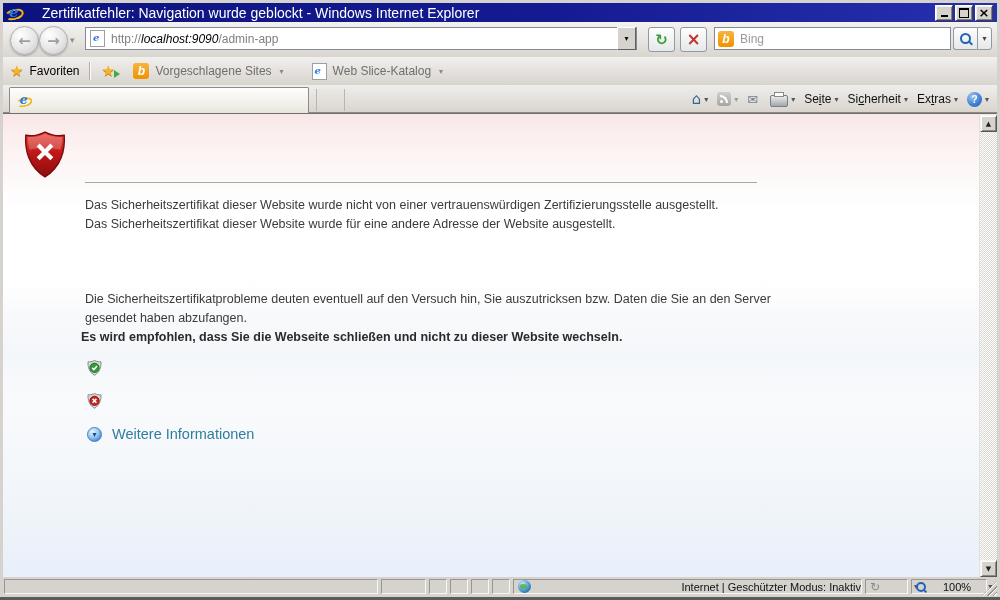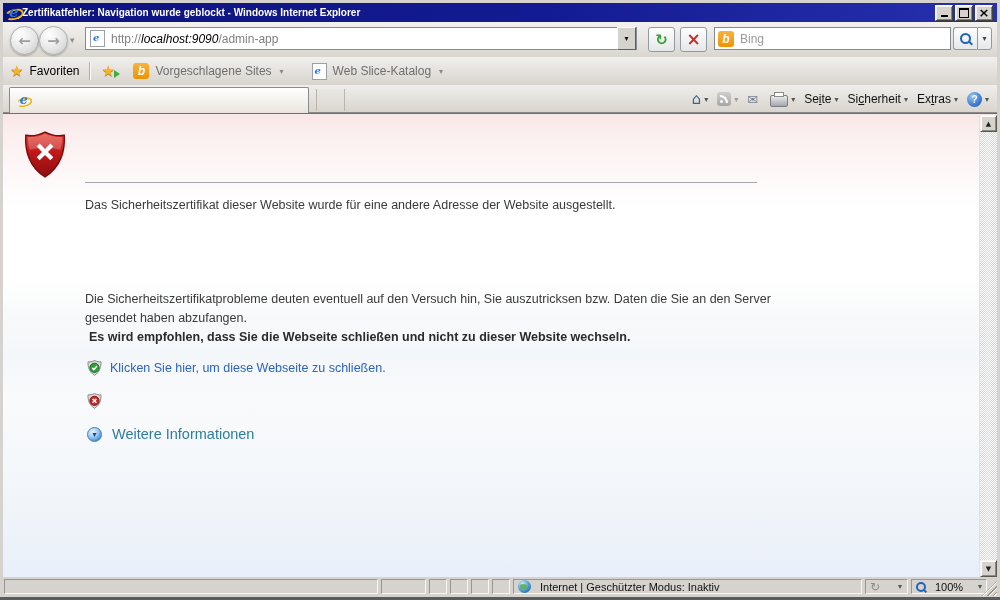--- a/index.html
+++ b/index.html
@@ -10,21 +10,21 @@
     -webkit-font-smoothing:antialiased;
   }
   .g{font-family:"DejaVu Sans",sans-serif;}
 
   
   .titlebar{
     position:absolute;left:3px;top:3px;right:3px;height:19px;
     background:linear-gradient(90deg,#0d137d 0%,#141b92 55%,#2730ae 100%);
     display:flex;align-items:center;padding:0 3px;
   }
-  .title-text{color:#fff;font-weight:bold;font-size:10px;margin-left:0;flex:1;white-space:nowrap;overflow:hidden;}
+  .title-text{color:#fff;font-weight:normal;font-size:14px;margin-left:20px;flex:1;white-space:nowrap;overflow:hidden;}
   .winbtns{display:flex;gap:2px;margin-right:1px;}
   .wbtn{
     width:16px;height:14px;background:#d6d3ce;position:relative;
     border:1px solid;border-color:#ffffff #404040 #404040 #ffffff;
     box-shadow:inset 1px 1px 0 #f4f2ee, inset -1px -1px 0 #84827d;
     display:flex;align-items:center;justify-content:center;
   }
   .min-glyph{width:7px;height:2px;background:#000;margin-top:7px;}
   .max-glyph{width:8px;height:7px;border:1px solid #000;border-top-width:2px;}
   .close-glyph{font-size:13px;line-height:11px;font-weight:bold;color:#000;}
@@ -137,21 +137,21 @@
       #ffffff 36%, #f8f9fb 44%, #f4f7fa 52%, #f9fafc 62%,
       #f5f8fb 74%, #eef3f9 90%, #e9effa 100%);
     font-size:12.5px;color:#3a3a3a;
   }
   .shield-big{position:absolute;left:20px;top:17px;}
   .heading{position:absolute;left:82px;top:28px;font-size:17px;color:#5a6b8e;white-space:nowrap;}
   .rule{position:absolute;left:82px;top:68px;width:672px;height:1px;background:#a6a6ae;}
   .para{position:absolute;left:82px;width:700px;line-height:19px;}
   .p1{top:82px;}
   .p2{top:176px;}
-  .reco{position:absolute;left:86px;top:216px;font-weight:bold;color:#2b2b2b;}
+  .reco{position:absolute;left:78px;top:216px;font-weight:bold;color:#2b2b2b;}
   .linkrow{position:absolute;left:84px;display:flex;align-items:center;gap:8px;}
   .l1{top:246px;} .l2{top:279px;}
   .link-text{color:#2b63c0;}
   .moreinfo{position:absolute;left:84px;top:312px;display:flex;align-items:center;gap:10px;font-size:14.5px;color:#2f7d9e;}
   .chev-circle{
     width:15px;height:15px;border-radius:50%;
     background:radial-gradient(circle at 35% 28%,#e8f3fd,#9cc8ef 45%,#4f93d8 75%,#2a6cc0);
     border:1px solid #3f7fc4;box-sizing:border-box;
     display:flex;align-items:center;justify-content:center;
     font-size:8px;color:#17498e;
@@ -162,21 +162,21 @@
     position:absolute;left:0;width:17px;height:17px;background:#d6d3ce;box-sizing:border-box;
     border:1px solid;border-color:#f6f5f3 #58584f #58584f #f6f5f3;
     box-shadow:inset 1px 1px 0 #ffffff, inset -1px -1px 0 #8e8b85;
     font-size:7px;color:#222;display:flex;align-items:center;justify-content:center;
   }
   .sb-up{top:0;} .sb-down{bottom:0;}
 
   
   .statusbar{position:absolute;left:3px;right:3px;bottom:3px;height:20px;background:#d6d3ce;font-size:11px;color:#111;}
   .pane{position:absolute;top:2px;height:15px;box-sizing:border-box;border:1px solid;border-color:#9a968f #f8f7f5 #f8f7f5 #9a968f;}
-  .pane.zone{display:flex;align-items:center;gap:9px;padding-left:4px;}
+  .pane.zone{display:flex;align-items:center;gap:17px;padding-left:4px;justify-content:space-between;}
   .globe{width:13px;height:13px;border-radius:50%;background:radial-gradient(circle at 35% 30%,#cfe8f8,#58a8d8 45%,#2a6fae 78%,#1d4f85);position:relative;flex:0 0 auto;}
   .globe::after{content:"";position:absolute;left:2px;top:4px;width:7px;height:5px;background:#5fae4a;border-radius:45% 60% 50% 50%;opacity:.85;}
   .ss-ico{font-family:"DejaVu Sans",sans-serif;color:#8a8a8a;font-size:12px;position:relative;line-height:12px;}
   .mag-sm{width:6px;height:6px;border:2px solid #2063b8;border-radius:50%;position:relative;flex:0 0 auto;}
   .mag-sm::after{content:"";position:absolute;width:4px;height:2px;background:#2063b8;transform:rotate(45deg);right:-3px;bottom:-2px;}
   .grip{
     position:absolute;right:0;bottom:1px;width:15px;height:15px;
     background:repeating-linear-gradient(135deg,transparent 0 2px,#98958f 2px 3px,#ffffff 3px 4px);
     clip-path:polygon(100% 0,100% 100%,0 100%);
   }
@@ -312,34 +312,34 @@
       </linearGradient>
     </defs>
     <path d="M20 1 C26 4 33 5 38 4 C39 18 35 34 20 43 C5 34 1 18 2 4 C7 5 14 4 20 1 Z" fill="url(#sg)" stroke="#7a0a0c" stroke-width="1.3"></path>
     <path d="M20 2.5 C26 5.3 32 6.2 36 5.5 C36.2 9.5 35.6 13.5 34.3 17.5 C25 15.3 13 15.5 5.8 17.6 C4.5 13.5 3.9 9.4 4.1 5.5 C9 6.2 15 5.3 20 2.5 Z" fill="#ffffff" opacity="0.22"></path>
     <path d="M12.2 14.6 L15 11.8 L20 16.8 L25 11.8 L27.8 14.6 L22.8 19.6 L27.8 24.6 L25 27.4 L20 22.4 L15 27.4 L12.2 24.6 L17.2 19.6 Z" fill="#ffffff"></path>
   </svg>
 
   <div class="rule"></div>
 
   <div class="para p1">
+    <div>Das Sicherheitszertifikat dieser Website wurde nicht von einer vertrauenswürdigen Zertifizierungsstelle ausgestellt.</div>
     <div>Das Sicherheitszertifikat dieser Website wurde für eine andere Adresse der Website ausgestellt.</div>
   </div>
 
   <div class="para p2">Die Sicherheitszertifikatprobleme deuten eventuell auf den Versuch hin, Sie auszutricksen bzw. Daten die Sie an den Server gesendet haben abzufangen.</div>
 
   <div class="reco">Es wird empfohlen, dass Sie die Webseite schließen und nicht zu dieser Website wechseln.</div>
 
   <div class="linkrow l1">
     <svg width="15" height="16" viewBox="0 0 15 16">
       <path d="M7.5 0.5 C9.8 1.6 12.3 2 14 1.8 C14.2 7 12.8 12 7.5 15.3 C2.2 12 0.8 7 1 1.8 C2.7 2 5.2 1.6 7.5 0.5 Z" fill="#d9d9d9" stroke="#8c8c8c"></path>
       <circle cx="7.5" cy="7.8" r="4.6" fill="#2f9e38" stroke="#1d7024"></circle>
       <path d="M5.2 7.9 L6.9 9.6 L10 6" stroke="#ffffff" stroke-width="1.5" fill="none"></path>
     </svg>
-    <span class="link-text">Klicken Sie hier, um diese Webseite zu schließen.</span>
   </div>
 
   <div class="linkrow l2">
     <svg width="15" height="16" viewBox="0 0 15 16">
       <path d="M7.5 0.5 C9.8 1.6 12.3 2 14 1.8 C14.2 7 12.8 12 7.5 15.3 C2.2 12 0.8 7 1 1.8 C2.7 2 5.2 1.6 7.5 0.5 Z" fill="#d9d9d9" stroke="#8c8c8c"></path>
       <circle cx="7.5" cy="7.8" r="4.6" fill="#c32823" stroke="#8c1512"></circle>
       <path d="M5.6 5.9 L9.4 9.7 M9.4 5.9 L5.6 9.7" stroke="#ffffff" stroke-width="1.5" fill="none"></path>
     </svg>
   </div>
 

